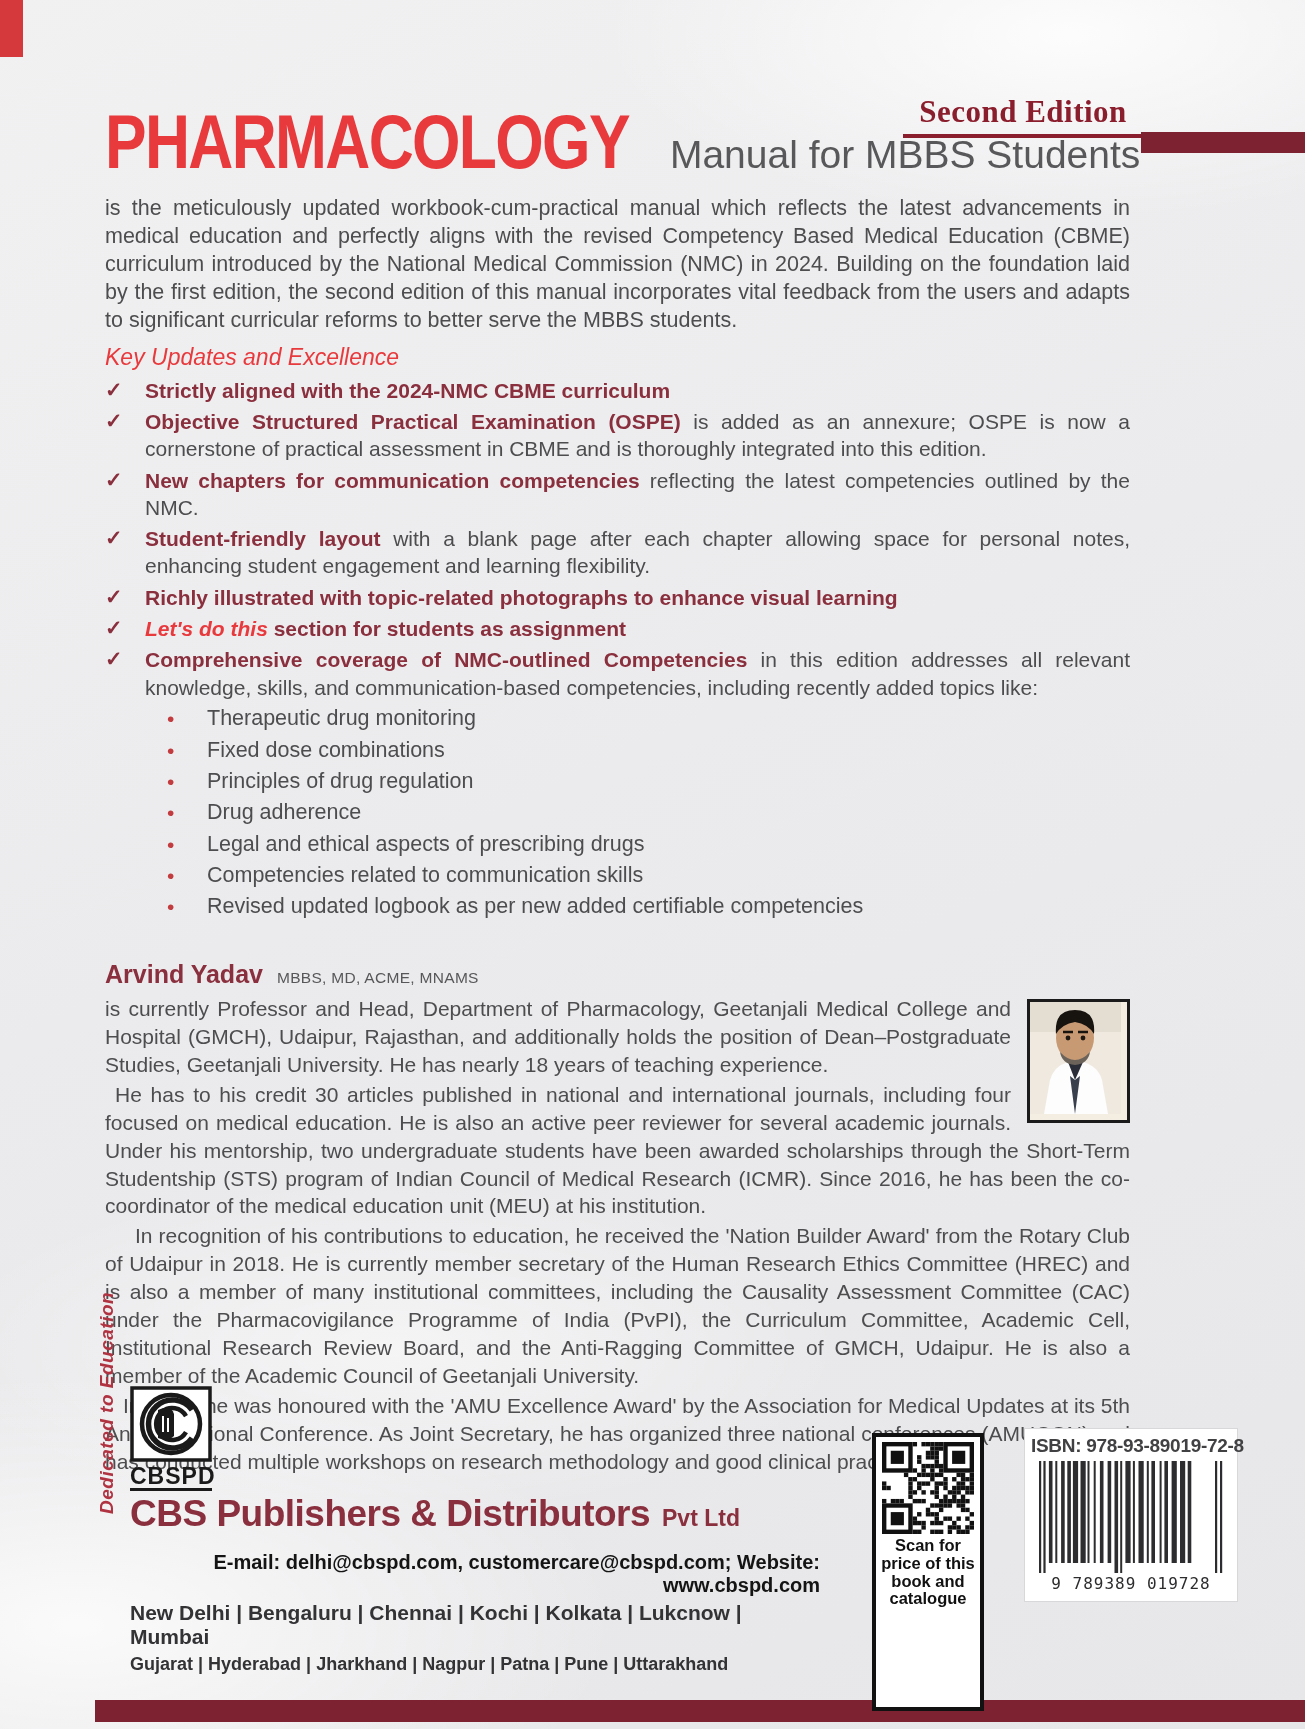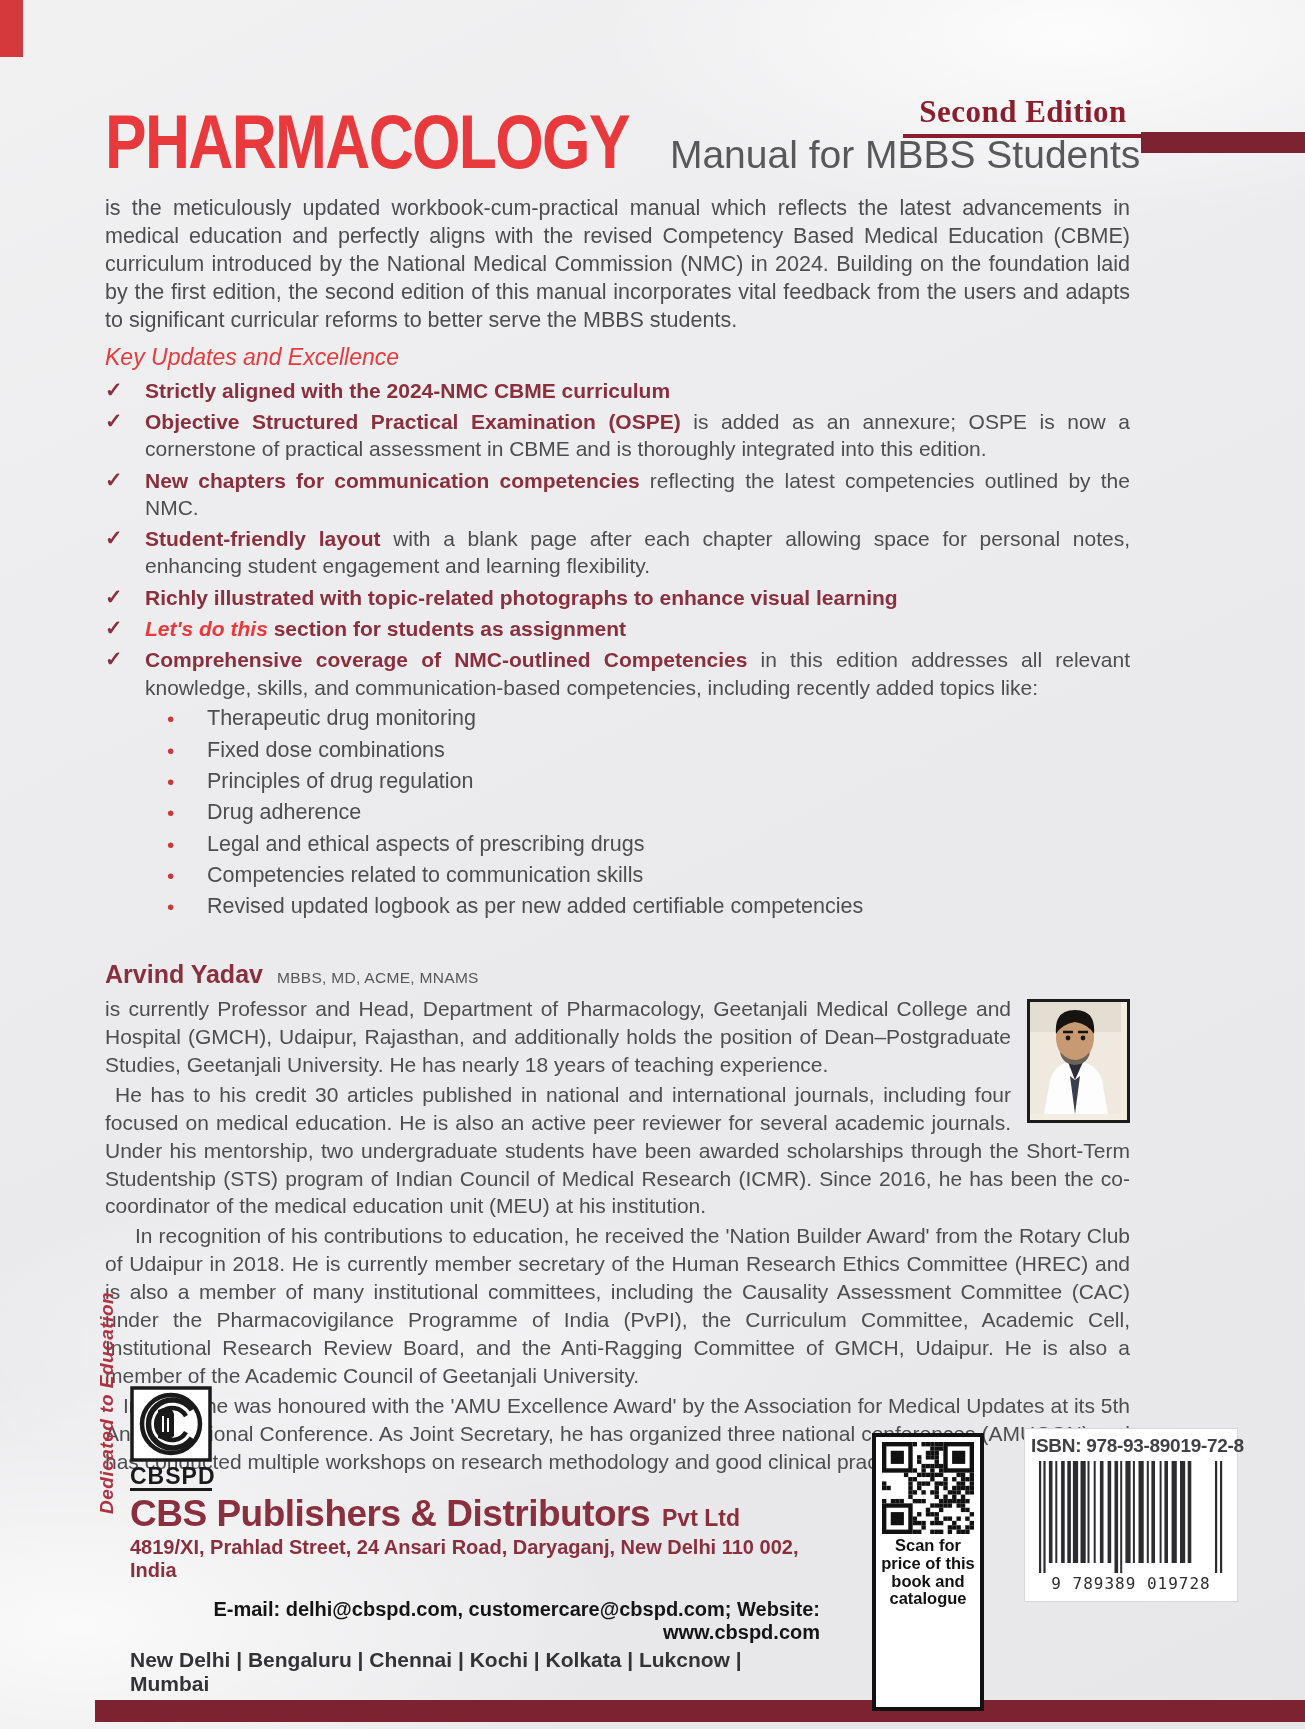--- a/index.html
+++ b/index.html
@@ -201,21 +201,20 @@
         <path d="M56 46 A16 16 0 1 1 56 30" fill="none" stroke="#1a1a1a" stroke-width="4.5"></path>
         <path d="M28 24 Q41 18 44 28 L44 50 Q38 56 28 52 Z" fill="#1a1a1a"></path>
         <path d="M33 30 L33 46 M38 32 L38 46" stroke="#fff" stroke-width="2"></path>
       </svg>
       <span class="logo-label">CBSPD</span>
     </div>
     <div class="pub-name-row">
       <span class="pub-name" style="color: rgb(138, 47, 61);">CBS Publishers &amp; Distributors</span>
       <span class="pub-type" style="color: rgb(138, 47, 61);">Pvt Ltd</span>
     </div>
-    <div class="pub-address" style="color: rgb(138, 47, 61);">4819/XI, Prahlad Street, 24 Ansari Road, Daryaganj, New Delhi 110 002, India</div>
     <div class="pub-email">E-mail: delhi@cbspd.com, customercare@cbspd.com; Website: www.cbspd.com</div>
     <div class="pub-cities1">New Delhi | Bengaluru | Chennai | Kochi | Kolkata | Lukcnow | Mumbai</div>
     <div class="pub-cities2">Gujarat | Hyderabad | Jharkhand | Nagpur | Patna | Pune | Uttarakhand</div>
   </div>
 
   <div class="qr-box">
     <div class="qr-code"><svg width="92" height="92" viewBox="0 0 92 92">
           <rect width="92" height="92" fill="#fff"></rect>
           <rect x="0" y="0" width="30.66666666666667" height="30.66666666666667" fill="#111"></rect>
           <rect x="4.380952380952381" y="4.380952380952381" width="21.904761904761905" height="21.904761904761905" fill="#fff"></rect>

